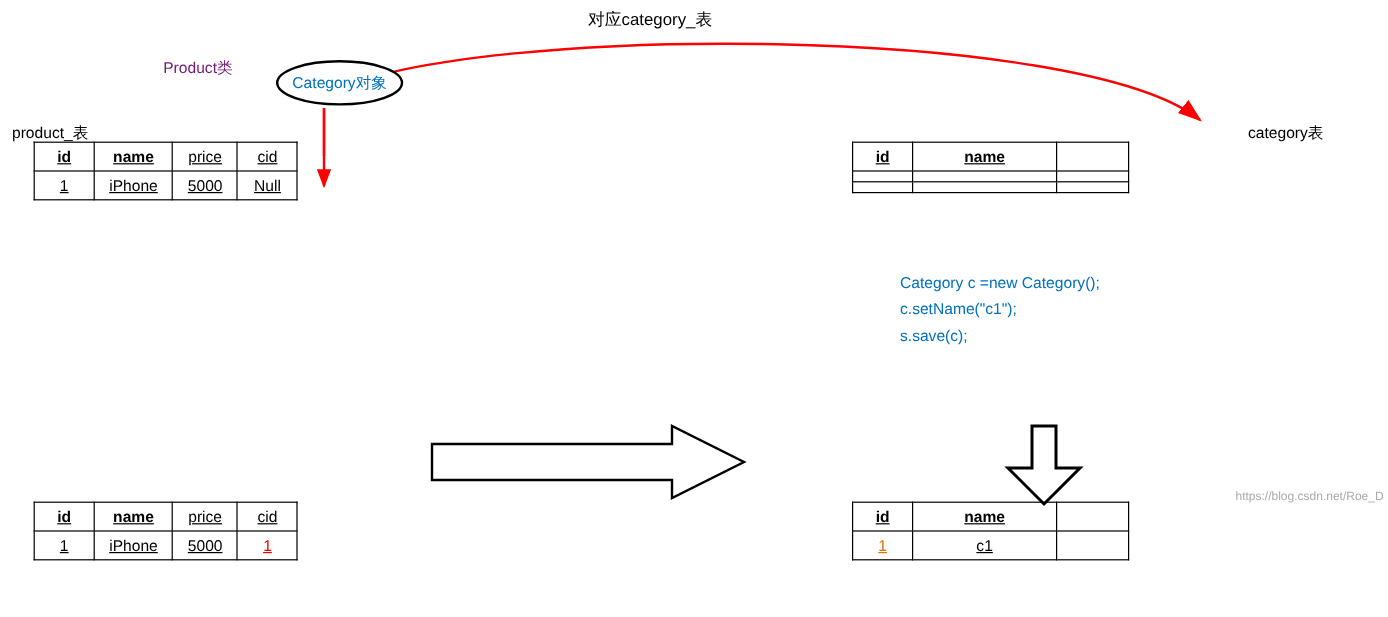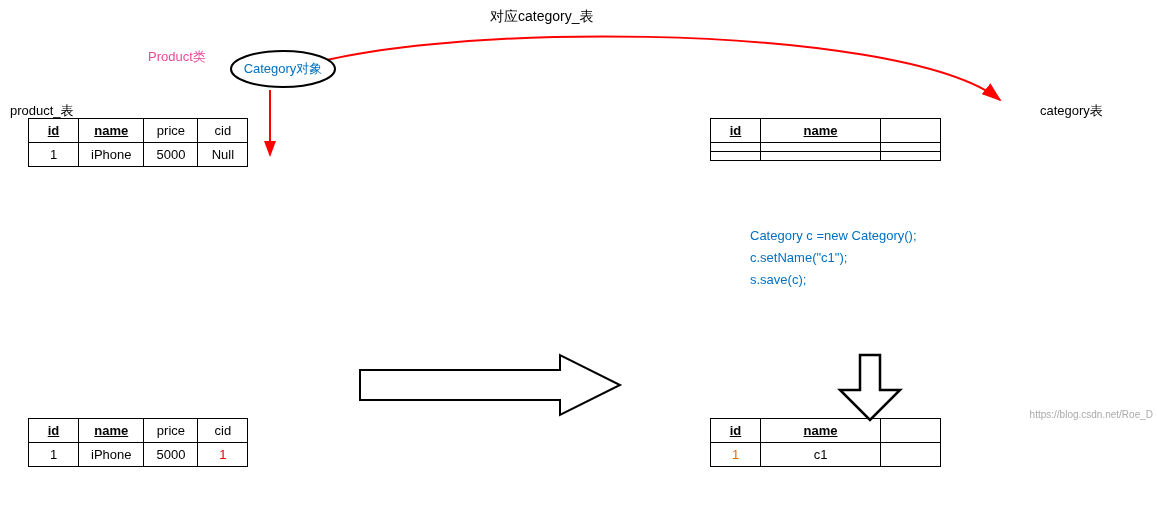--- a/index.html
+++ b/index.html
@@ -21,20 +21,21 @@
       position: absolute;
     }
     table {
       border-collapse: collapse;
     }
     table td, table th {
       border: 1.5px solid #000;
       padding: 4px 12px;
       text-align: center;
       min-width: 50px;
+      text-decoration: underline;
     }
     table th {
       font-weight: bold;
       text-decoration: underline;
       margin-top: 14px;
     }
     .red { color: #e00; }
     .blue { color: #0070c0; }
     svg.arrows {
       position: absolute;
@@ -76,21 +77,21 @@
         <polygon points="0 0, 10 3.5, 0 7" fill="red"></polygon>
       </marker>
       <marker id="red-arrow2" markerWidth="8" markerHeight="6" refX="7" refY="3" orient="auto">
         <polygon points="0 0, 8 3, 0 6" fill="red"></polygon>
       </marker>
     </defs>
   </svg>
 
   <div class="abs" style="left:490px; top:8px; font-size:14px;">对应category_表</div>
 
-  <div class="abs" style="left:148px; top:48px; font-size:13px; color:#ec4899;">Product类</div>
+  <div class="abs" style="left:136px; top:48px; font-size:13px; color:#701a75;">Product类</div>
 
   <div class="abs" style="left:228px; top:48px;">
     <svg width="110" height="42">
       <ellipse cx="55" cy="21" rx="52" ry="18" fill="white" stroke="black" stroke-width="2"></ellipse>
       <text x="55" y="25" text-anchor="middle" font-size="13" fill="#0070c0" font-family="Arial">Category对象</text>
     </svg>
   </div>
 
   <div class="abs" style="left:10px; top:102px; font-size:13px;">product_表</div>
 

